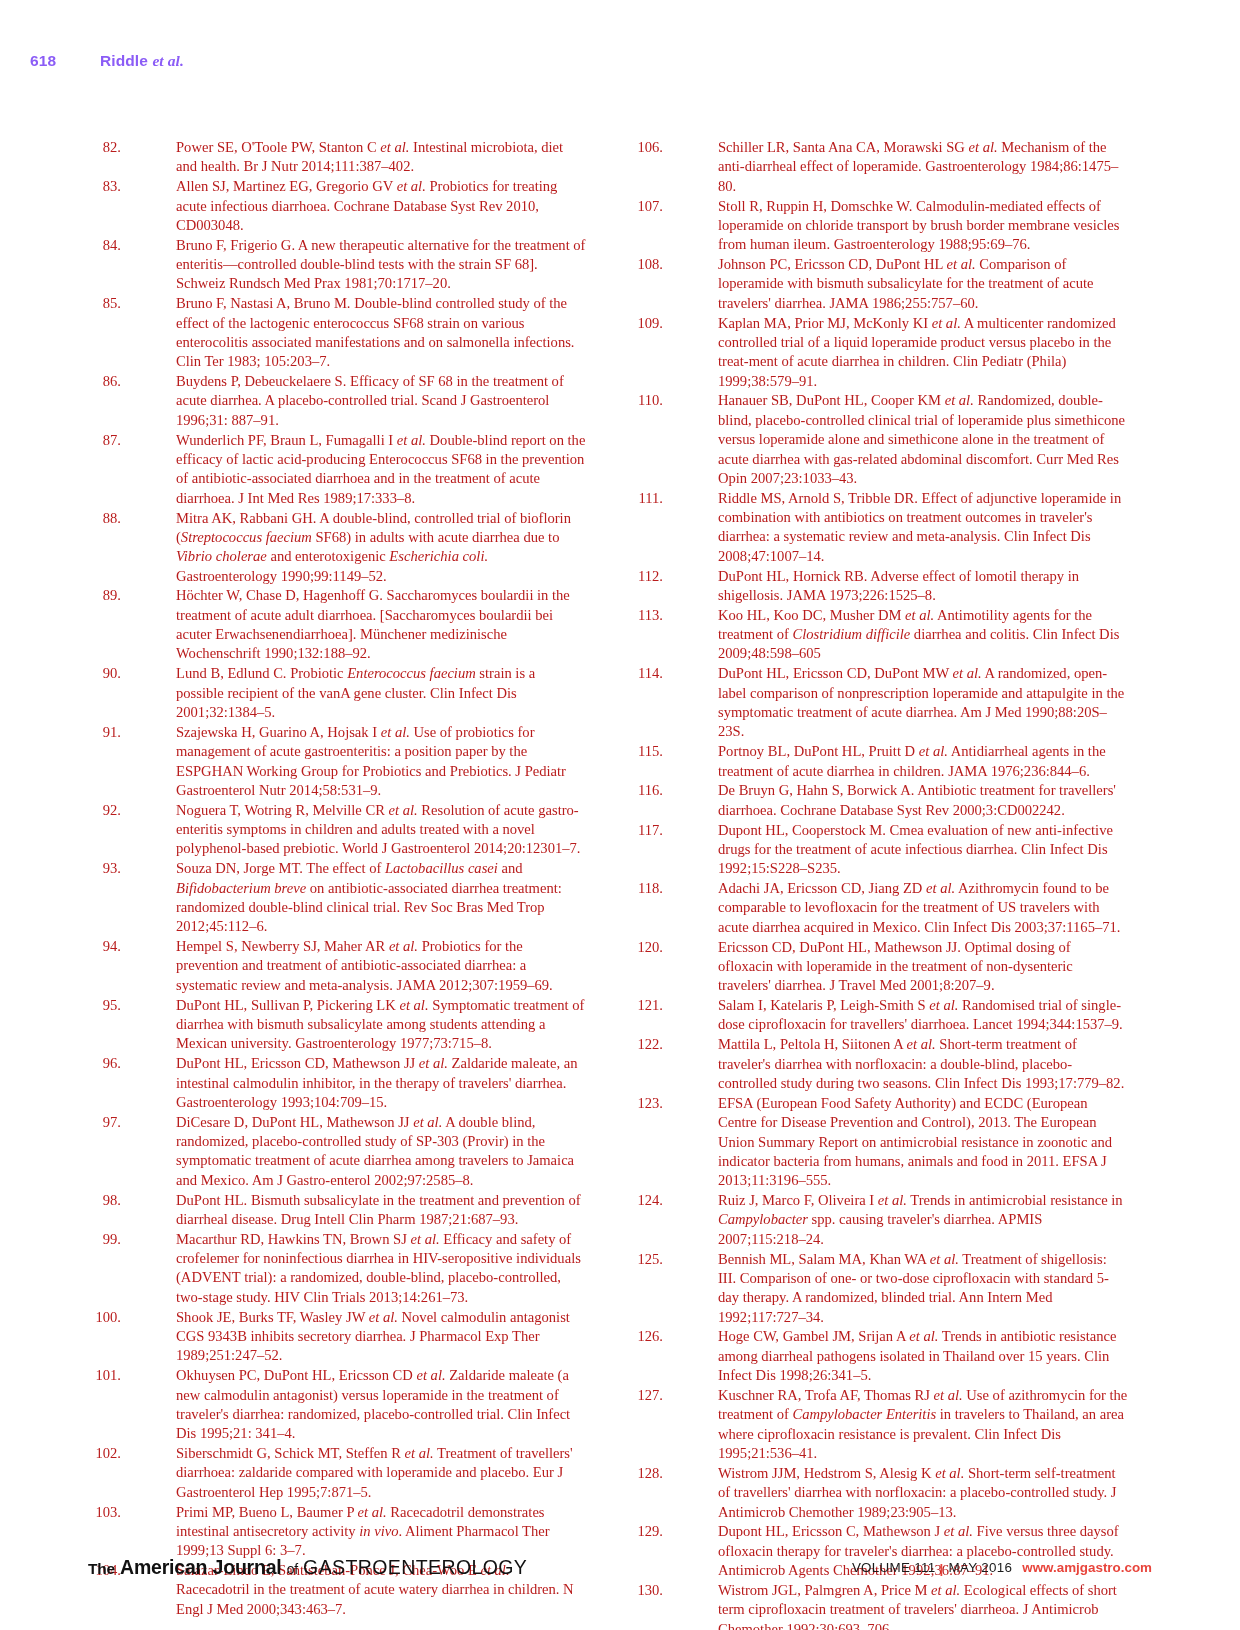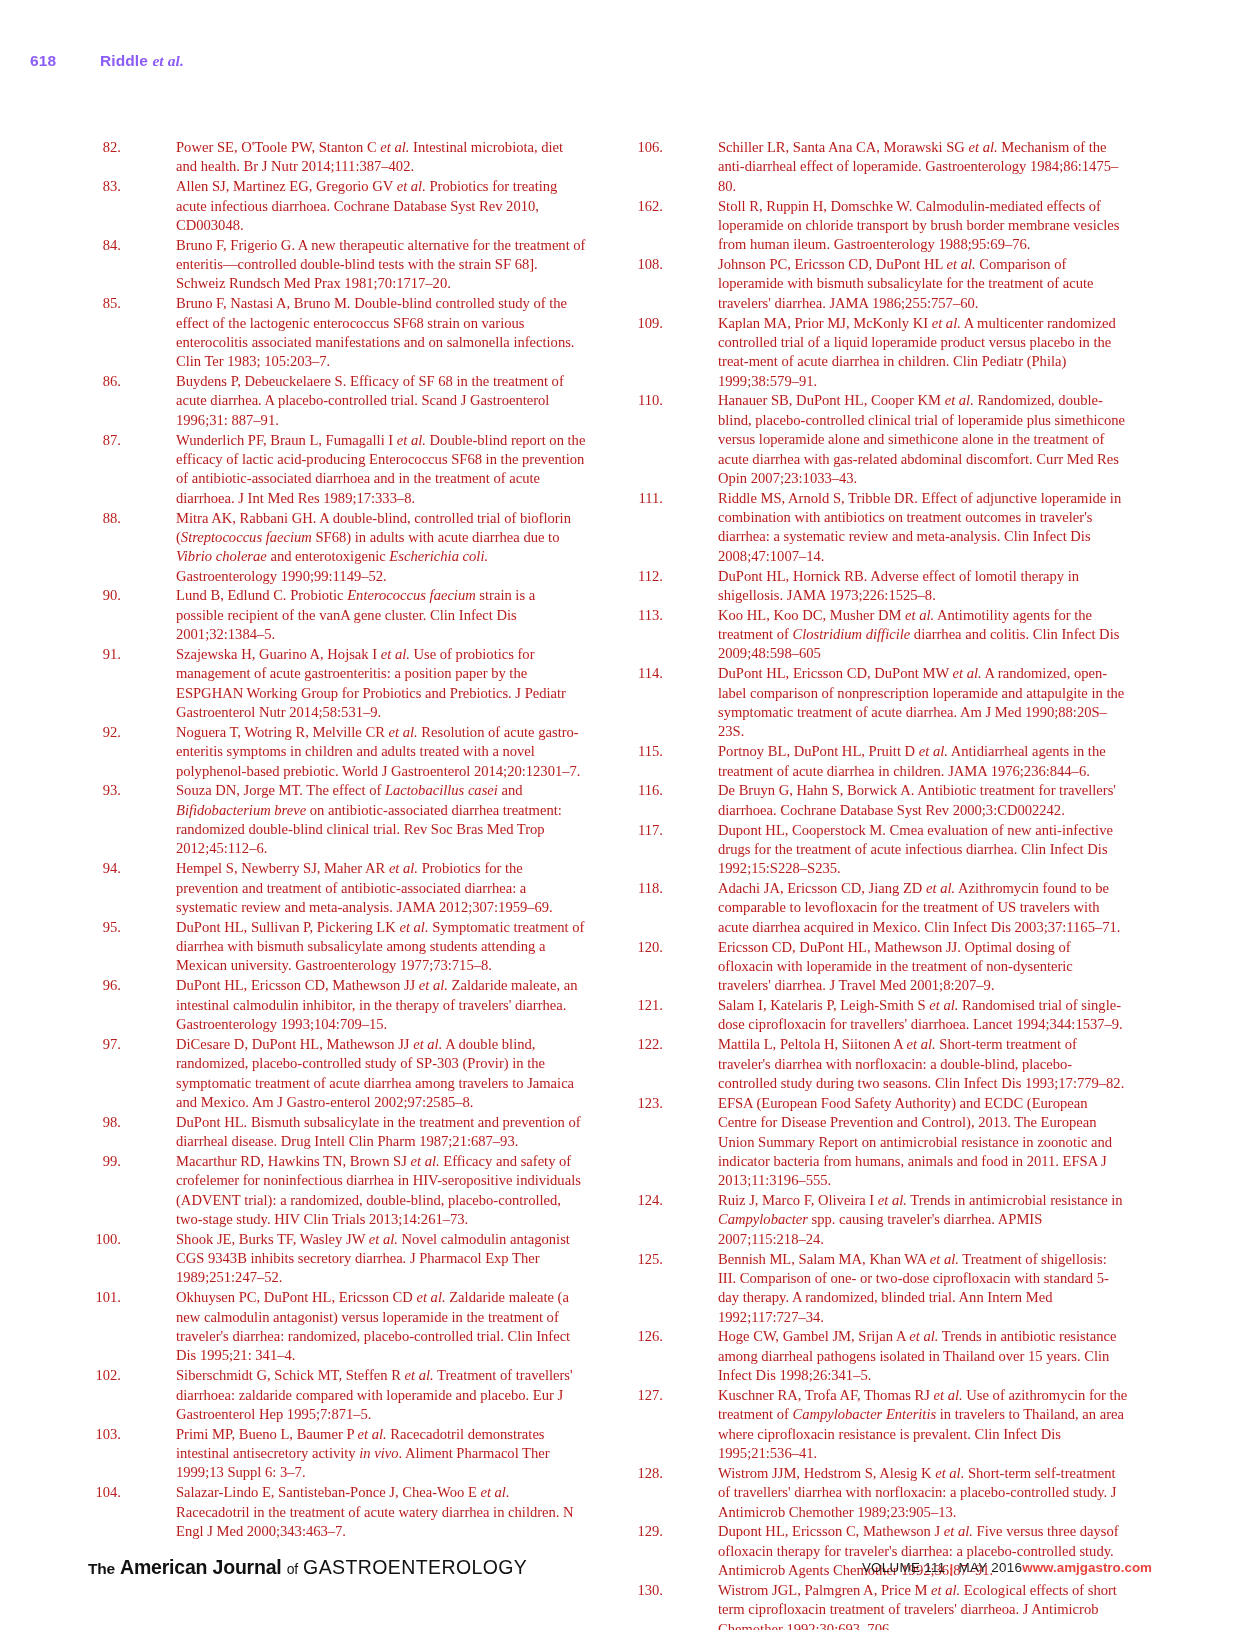--- a/index.html
+++ b/index.html
@@ -144,20 +144,21 @@
     display: inline-block;
     padding: 0 5px 0 4px;
     color: #e8453c;
     font-weight: bold;
     transform: translateY(1px);
   }
   .footer-right .site {
     color: #e8453c;
     font-weight: bold;
     letter-spacing: 0px;
+    margin-left: 10px;
   }
 </style>
 </head>
 <body>
 
 <div class="page">
 
   <div class="running-head">
     <span class="folio">618</span><span class="rh-title"><span>Riddle</span> <i>et al.</i></span>
   </div>
@@ -185,20 +186,24 @@
             <span class="num">86.</span>
             <span class="txt">Buydens P, Debeuckelaere S. Efficacy of SF 68 in the treatment of acute diarrhea. A placebo-controlled trial. Scand J Gastroenterol 1996;31: 887–91.</span>
           </li>
           <li>
             <span class="num">87.</span>
             <span class="txt">Wunderlich PF, Braun L, Fumagalli I <i>et al.</i> Double-blind report on the efficacy of lactic acid-producing Enterococcus SF68 in the prevention of antibiotic-associated diarrhoea and in the treatment of acute diarrhoea. J Int Med Res 1989;17:333–8.</span>
           </li>
           <li>
             <span class="num">88.</span>
             <span class="txt">Mitra AK, Rabbani GH. A double-blind, controlled trial of bioflorin (<i>Streptococcus faecium</i> SF68) in adults with acute diarrhea due to <i>Vibrio cholerae</i> and enterotoxigenic <i>Escherichia coli.</i> Gastroenterology 1990;99:1149–52.</span>
+          </li>
+          <li>
+            <span class="num">89.</span>
+            <span class="txt">Höchter W, Chase D, Hagenhoff G. Saccharomyces boulardii in the treatment of acute adult diarrhoea. [Saccharomyces boulardii bei acuter Erwachsenendiarrhoea]. Münchener medizinische Wochenschrift 1990;132:188–92.</span>
           </li>
           <li>
             <span class="num">90.</span>
             <span class="txt">Lund B, Edlund C. Probiotic <i>Enterococcus faecium</i> strain is a possible recipient of the vanA gene cluster. Clin Infect Dis 2001;32:1384–5.</span>
           </li>
           <li>
             <span class="num">91.</span>
             <span class="txt">Szajewska H, Guarino A, Hojsak I <i>et al.</i> Use of probiotics for management of acute gastroenteritis: a position paper by the ESPGHAN Working Group for Probiotics and Prebiotics. J Pediatr Gastroenterol Nutr 2014;58:531–9.</span>
           </li>
           <li>
@@ -255,21 +260,21 @@
           </li>
         </ol>
     </div>
     <div class="col col-right">
       <ol class="reflist" id="right-list">
           <li>
             <span class="num">106.</span>
             <span class="txt">Schiller LR, Santa Ana CA, Morawski SG <i>et al.</i> Mechanism of the anti-diarrheal effect of loperamide. Gastroenterology 1984;86:1475–80.</span>
           </li>
           <li>
-            <span class="num">162.</span>
+            <span class="num">107.</span>
             <span class="txt">Stoll R, Ruppin H, Domschke W. Calmodulin-mediated effects of loperamide on chloride transport by brush border membrane vesicles from human ileum. Gastroenterology 1988;95:69–76.</span>
           </li>
           <li>
             <span class="num">108.</span>
             <span class="txt">Johnson PC, Ericsson CD, DuPont HL <i>et al.</i> Comparison of loperamide with bismuth subsalicylate for the treatment of acute travelers' diarrhea. JAMA 1986;255:757–60.</span>
           </li>
           <li>
             <span class="num">109.</span>
             <span class="txt">Kaplan MA, Prior MJ, McKonly KI <i>et al.</i> A multicenter randomized controlled trial of a liquid loperamide product versus placebo in the treat-ment of acute diarrhea in children. Clin Pediatr (Phila) 1999;38:579–91.</span>
           </li>

